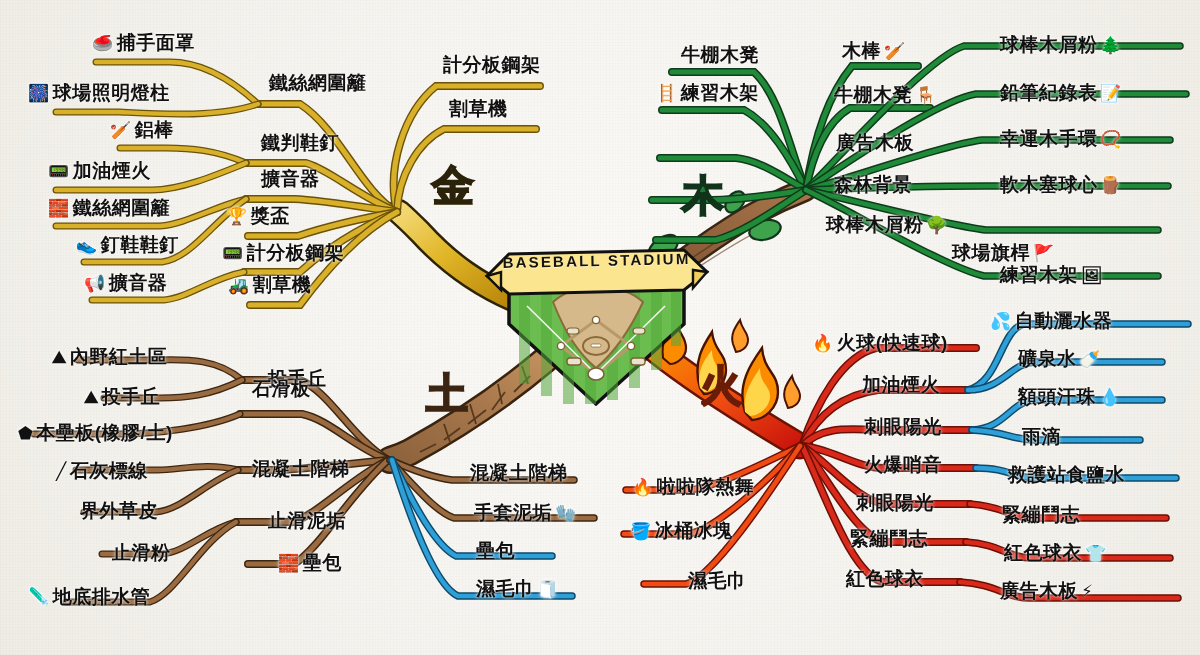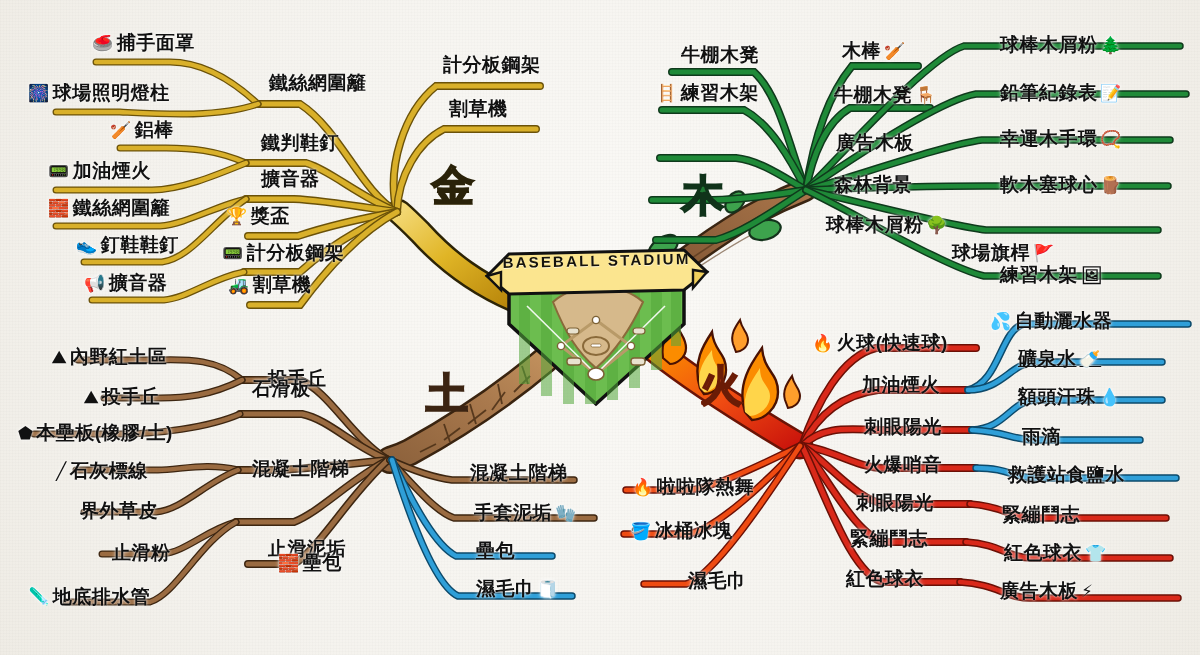--- a/index.html
+++ b/index.html
@@ -468,21 +468,21 @@
 
   <div class="node lvl1" style="left:268px;top:366px;">
     <span>投手丘</span>
     </div>
   <div class="node lvl1" style="left:252px;top:376px;">
     <span>石滑板</span>
     </div>
   <div class="node lvl1" style="left:252px;top:456px;">
     <span>混凝土階梯</span>
     </div>
-  <div class="node lvl1" style="left:268px;top:508px;margin-top:28px;">
+  <div class="node lvl1" style="left:268px;top:508px;">
     <span>止滑泥垢</span>
     </div>
   <div class="node lvl1" style="left:278px;top:550px;">
     <span class="gly">🧱</span>
     <span>壘包</span>
     </div>
 
   <div class="node lvl2" style="left:52px;top:344px;">
     <span class="gly">⛰</span>
     <span>內野紅土區</span>
@@ -569,21 +569,21 @@
     </div>
   <div class="node lvl2" style="left:1000px;top:578px;">
     <span>廣告木板</span>
     <span class="gly">⚡</span>
     </div>
 
   <div class="node lvl2" style="left:990px;top:308px;">
     <span class="gly">💦</span>
     <span>自動灑水器</span>
     </div>
-  <div class="node lvl2" style="left:1018px;top:346px;text-decoration:underline;">
+  <div class="node lvl2" style="left:1018px;top:346px;">
     <span>礦泉水</span>
     <span class="gly">🍼</span>
     </div>
   <div class="node lvl2" style="left:1018px;top:384px;">
     <span>額頭汗珠</span>
     <span class="gly">💧</span>
     </div>
   <div class="node lvl2" style="left:1022px;top:424px;">
     <span>雨滴</span>
     </div>

